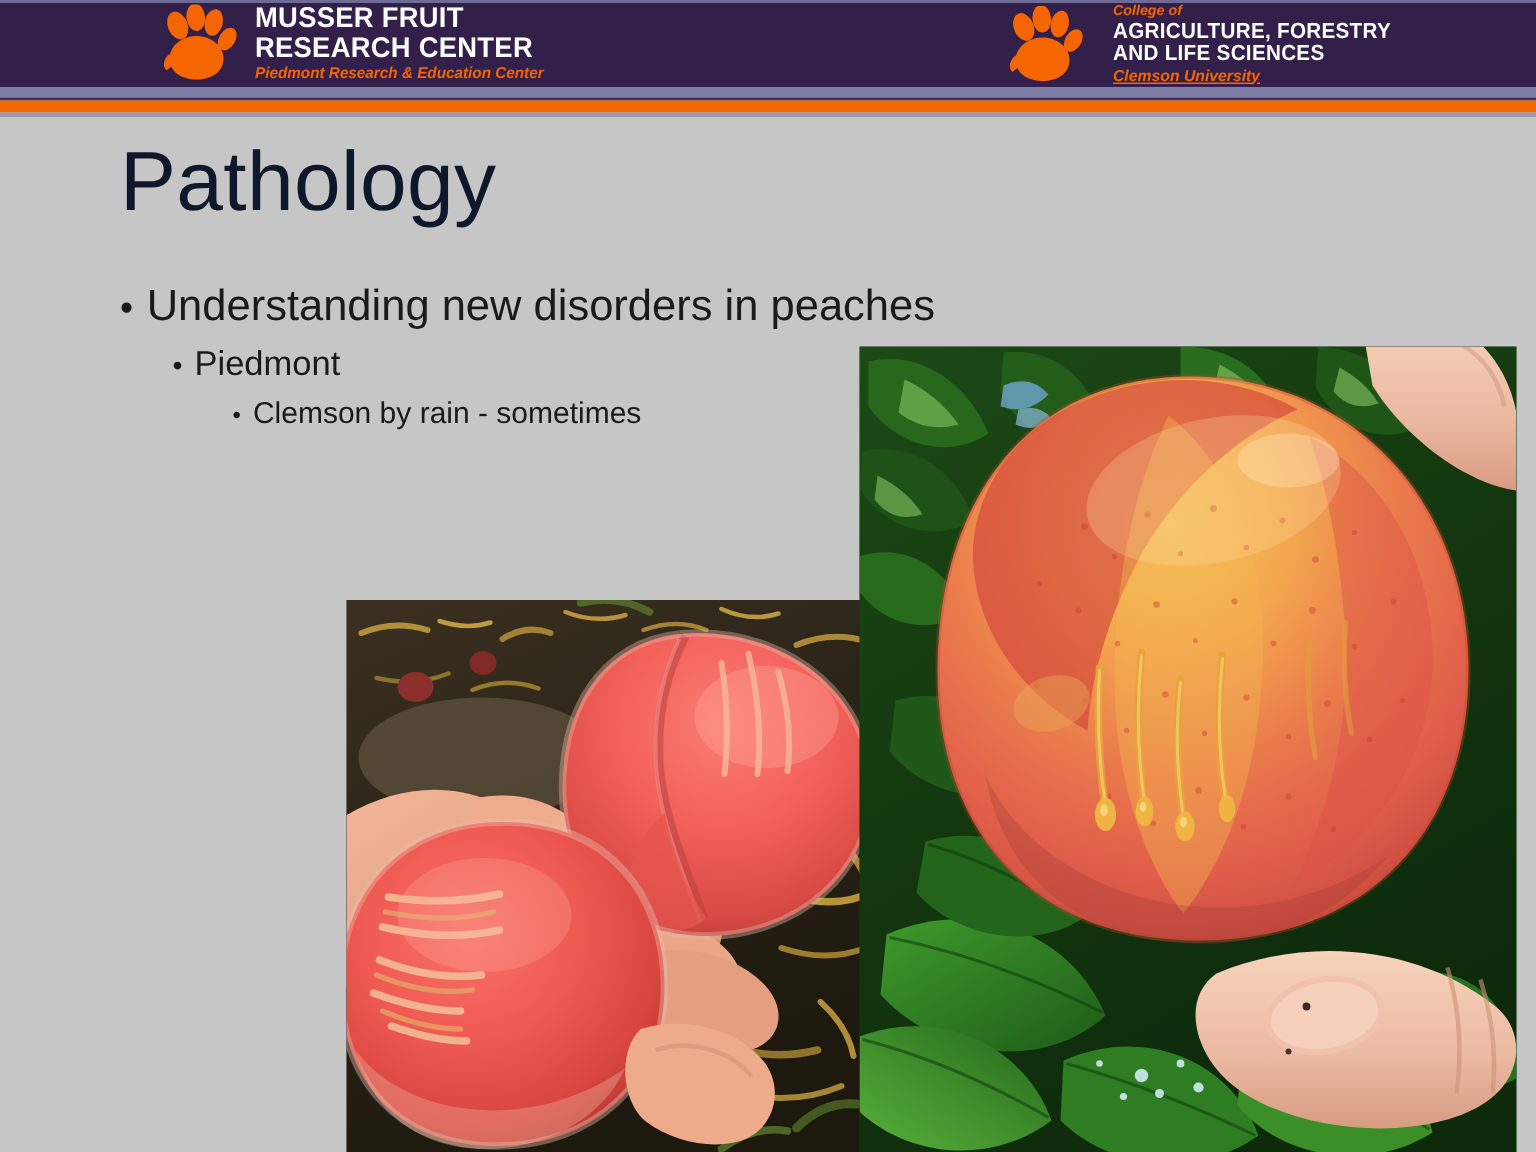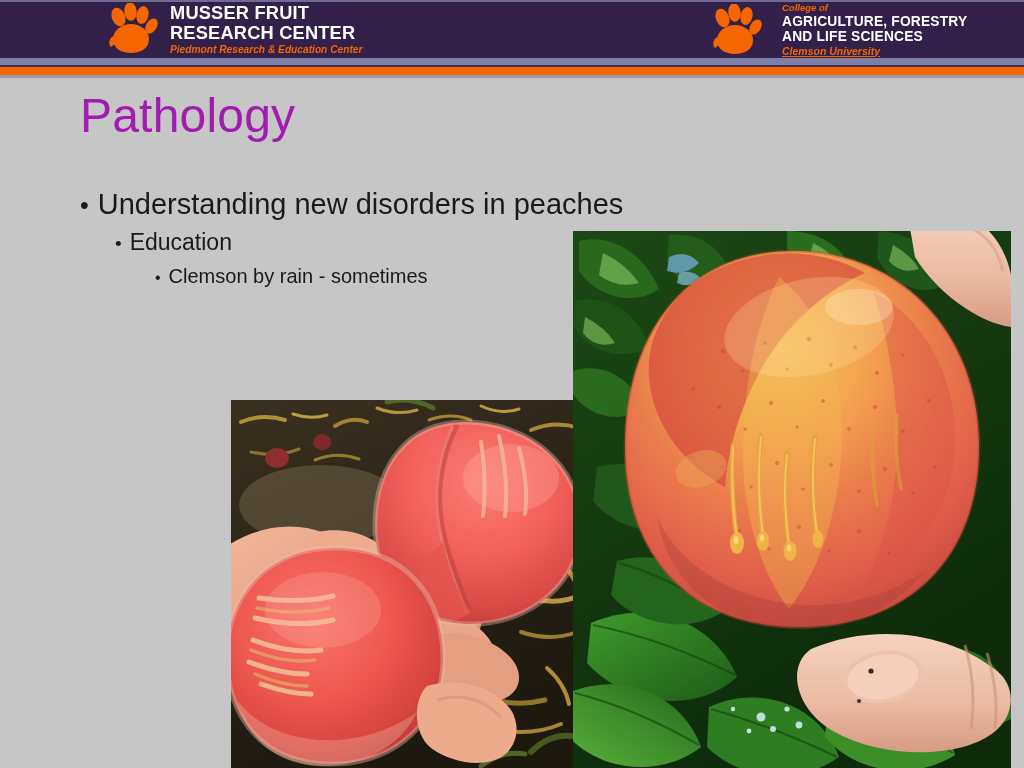--- a/index.html
+++ b/index.html
@@ -56,21 +56,21 @@
   }
 
   
   .logo-lockup {
     position: absolute;
     display: flex;
     align-items: center;
     gap: 10px;
   }
   #logo-musser { left: 104px; top: 3px; }
-  #logo-cafls  { left: 708px; top: 3px; gap: 18px; }
+  #logo-cafls  { left: 668px; top: 3px; gap: 18px; }
 
   .paw {
     position: relative;
     width: 56px;
     height: 52px;
     flex: none;
   }
   .paw svg { display: block; width: 100%; height: 100%; }
 
   .lockup-text { line-height: 1; }
@@ -117,22 +117,22 @@
     font-size: 9.5px;
     margin-bottom: 1px;
     white-space: nowrap;
   }
 
   
   #slide-title {
     position: absolute;
     left: 80px;
     top: 88px;
-    font-size: 48px;
-    color: #a21caf;
+    font-size: 56px;
+    color: #0f172a;
     font-weight: normal;
     letter-spacing: 0.2px;
     white-space: nowrap;
   }
 
   .bullet-row {
     position: absolute;
     display: flex;
     align-items: baseline;
     color: #1a1a1a;
@@ -243,21 +243,21 @@
 
   <div id="slide-title">Pathology</div>
 
   <div class="bullet-row" id="bullet-l1">
     <span class="bullet-mark">•</span>
     <span>Understanding new disorders in peaches</span>
   </div>
 
   <div class="bullet-row" id="bullet-l2">
     <span class="bullet-mark">•</span>
-    <span>Education</span>
+    <span>Piedmont</span>
   </div>
 
   <div class="bullet-row" id="bullet-l3">
     <span class="bullet-mark">•</span>
     <span>Clemson by rain - sometimes</span>
   </div>
 
   <div class="photo" id="photo-peach-hand">
     <svg viewBox="0 0 366 368" xmlns="http://www.w3.org/2000/svg" preserveAspectRatio="none">
       <defs>

